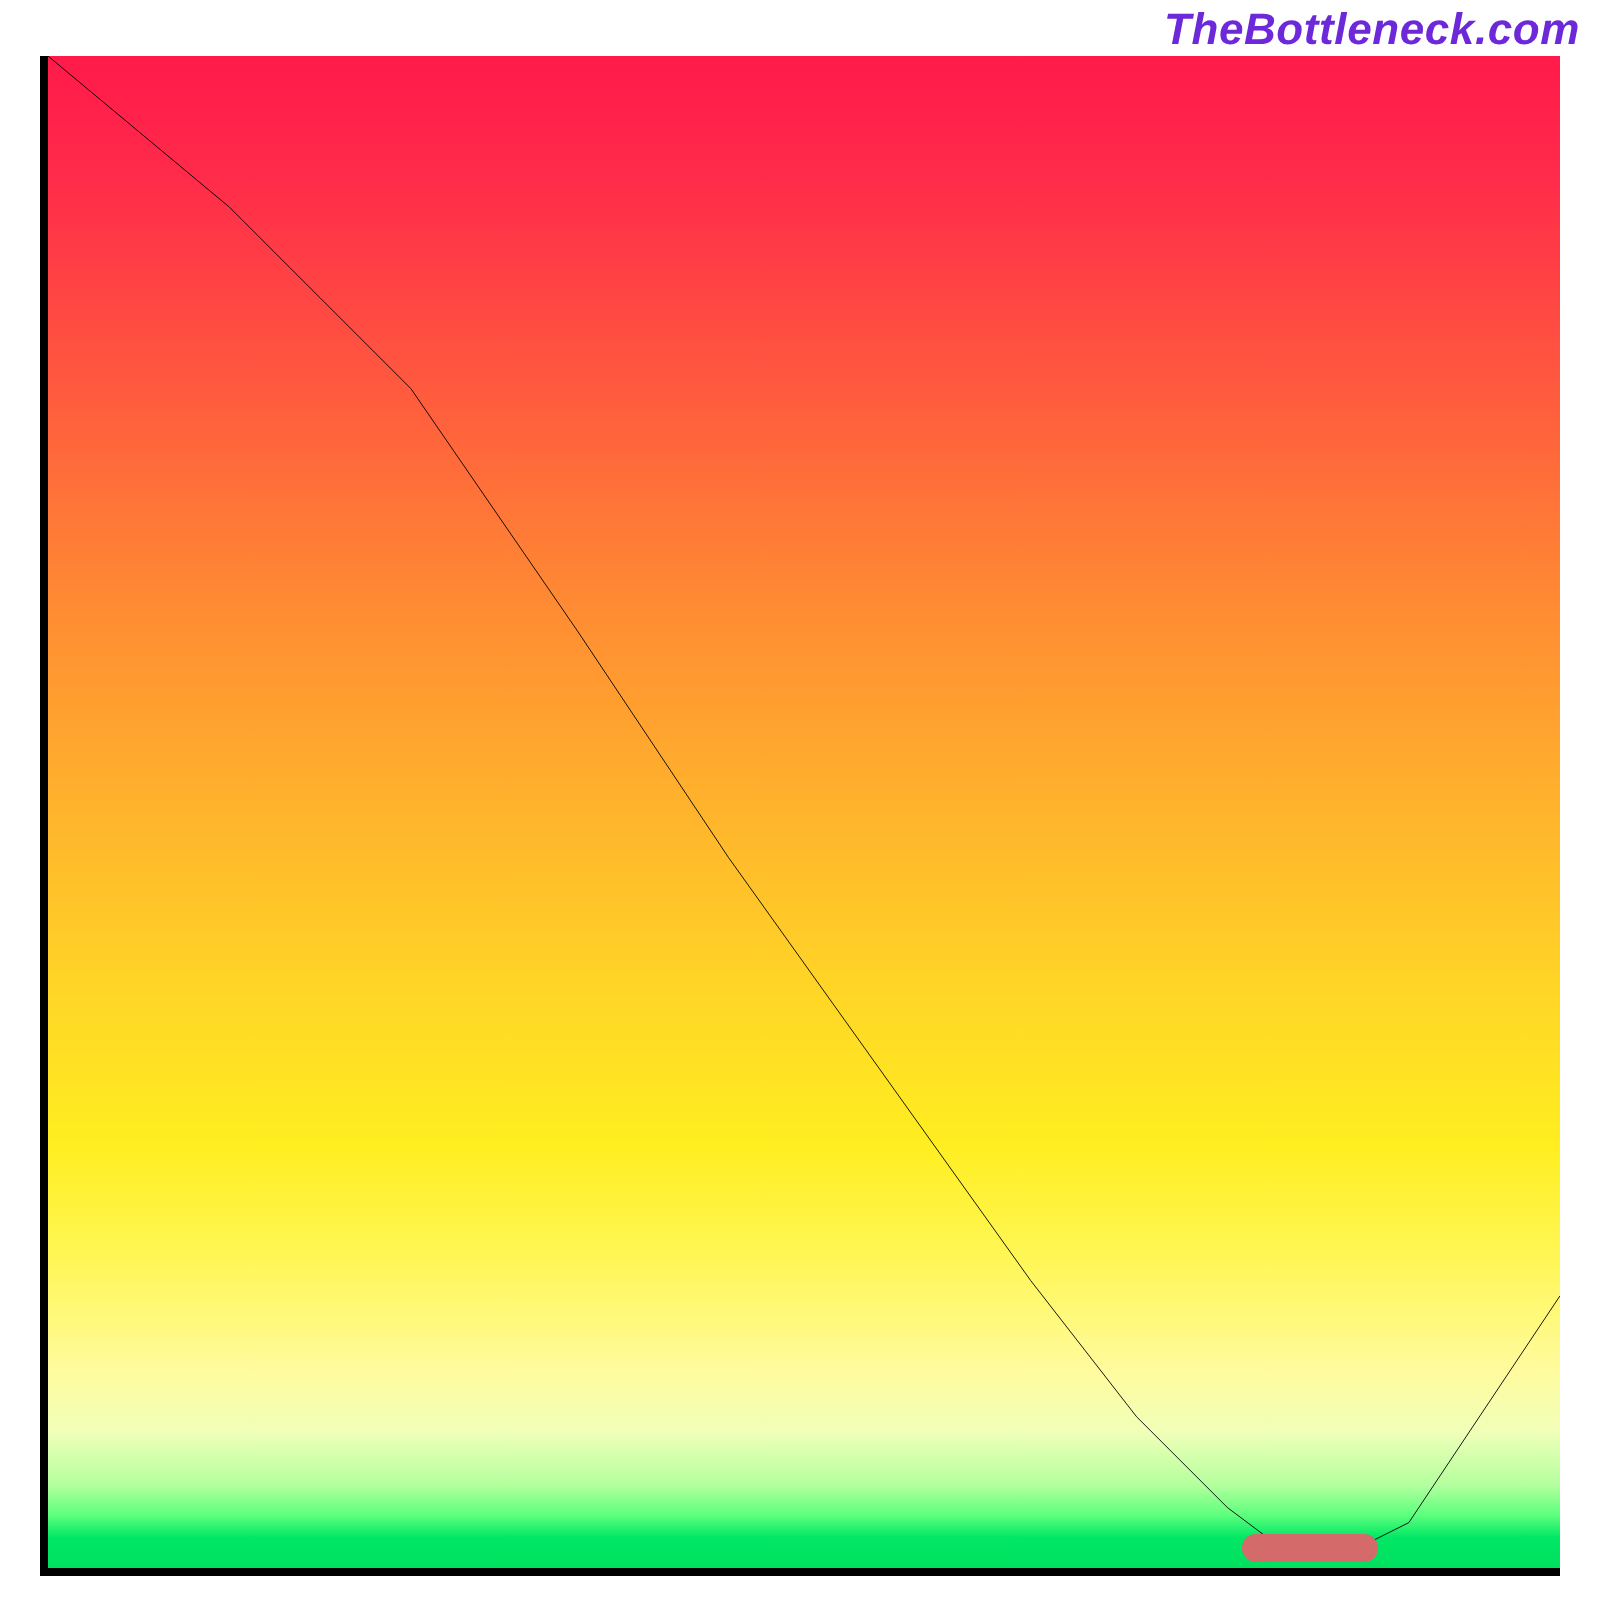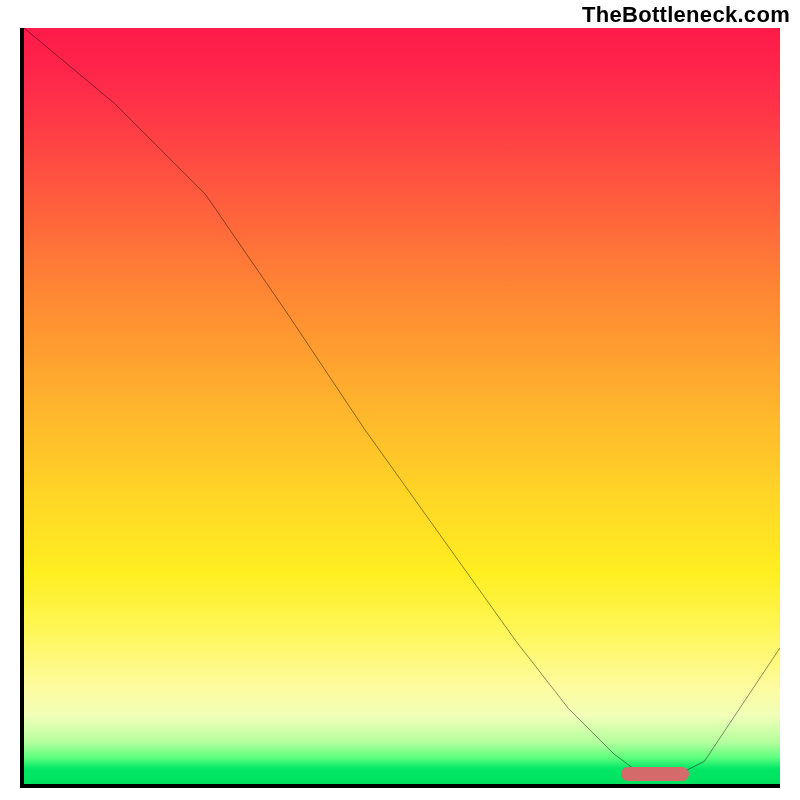--- a/index.html
+++ b/index.html
@@ -14,22 +14,23 @@
     position: relative;
     width: 800px;
     height: 800px;
   }
   .watermark {
     position: absolute;
     top: 2px;
     right: 10px;
     font-size: 22px;
     font-weight: bold;
-    color: #000000;
+    color: #6d28d9;
     letter-spacing: 0.3px;
+    font-style: italic;
   }
   .plot {
     position: absolute;
     left: 20px;
     top: 28px;
     width: 760px;
     height: 760px;
     border-left: 4px solid #000;
     border-bottom: 4px solid #000;
     box-sizing: border-box;

